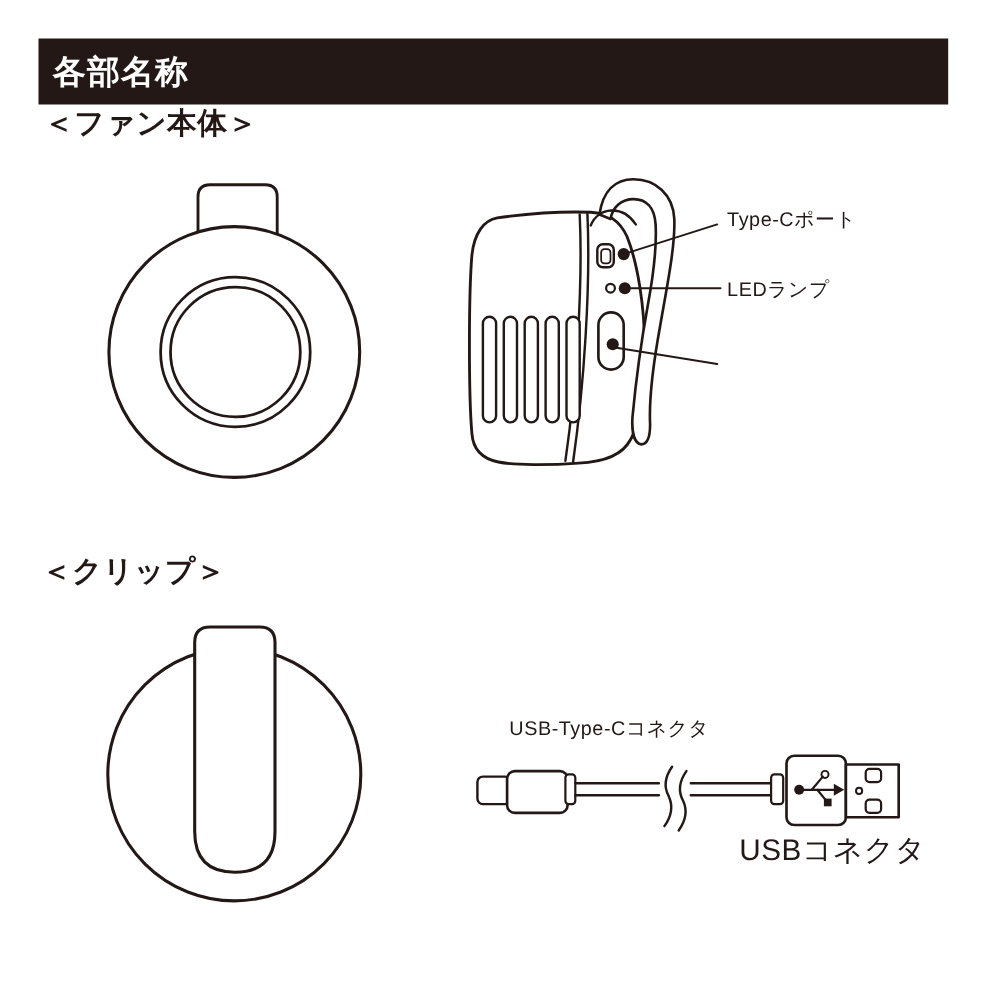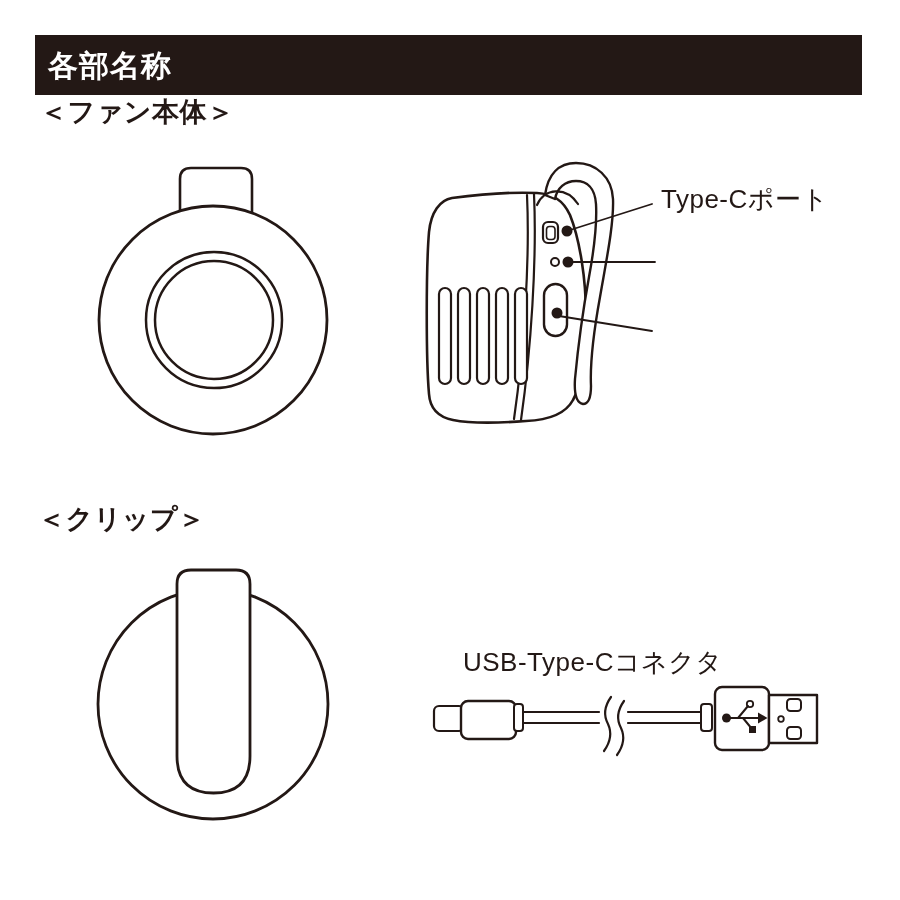--- a/index.html
+++ b/index.html
@@ -17,21 +17,21 @@
   }
   .header-bar .title{
     color:#ffffff;font-size:30px;font-weight:700;
     padding-left:13px;letter-spacing:1px;line-height:43px;white-space:nowrap;
   }
   .section-heading{
     position:absolute;font-size:27px;font-weight:700;
     letter-spacing:0.5px;white-space:nowrap;line-height:30px;
   }
   .part-label{
-    position:absolute;font-size:26px;font-weight:500;
+    position:absolute;font-size:18px;font-weight:500;
     letter-spacing:0.5px;white-space:nowrap;line-height:28px;
   }
   #h-fan{left:40px;top:97px;}
   #h-clip{left:38px;top:504px;}
   #h-cable{left:408px;top:588px;font-size:28px;}
   #l-typec{left:661px;top:185px;}
   #l-led{left:661px;top:249px;}
   #l-power{left:661px;top:320px;}
   #l-usbc-conn{left:416px;top:648px;margin-left:47px;}
   #l-usb-conn{left:672px;top:759px;font-size:27px;}
@@ -43,21 +43,23 @@
 <div class="page">
 
   <div class="header-bar">
     <span class="title">各部名称</span>
   </div>
 
   <div class="section-heading" id="h-fan">＜ファン本体＞</div>
   <div class="section-heading" id="h-clip">＜クリップ＞</div>
 
   <div class="part-label" id="l-typec">Type-Cポート</div>
+  <div class="part-label" id="l-led">LEDランプ</div>
   <div class="part-label" id="l-usbc-conn">USB-Type-Cコネクタ</div>
+  <div class="part-label" id="l-usb-conn">USBコネクタ</div>
 
   <svg class="art" width="900" height="900" viewBox="0 0 900 900" fill="none" stroke="#231815" stroke-linecap="round" stroke-linejoin="round">
 
     <g>
       <path d="M180,179 Q180,168 191,168 L241,168 Q252,168 252,179 L252,222 L180,222 Z" fill="#ffffff" stroke-width="2.6"></path>
       <circle cx="213" cy="320" r="114" fill="#ffffff" stroke-width="2.8"></circle>
       <circle cx="214" cy="320" r="68" stroke-width="2.5"></circle>
       <circle cx="214" cy="320" r="59" stroke-width="2.5"></circle>
     </g>
 

